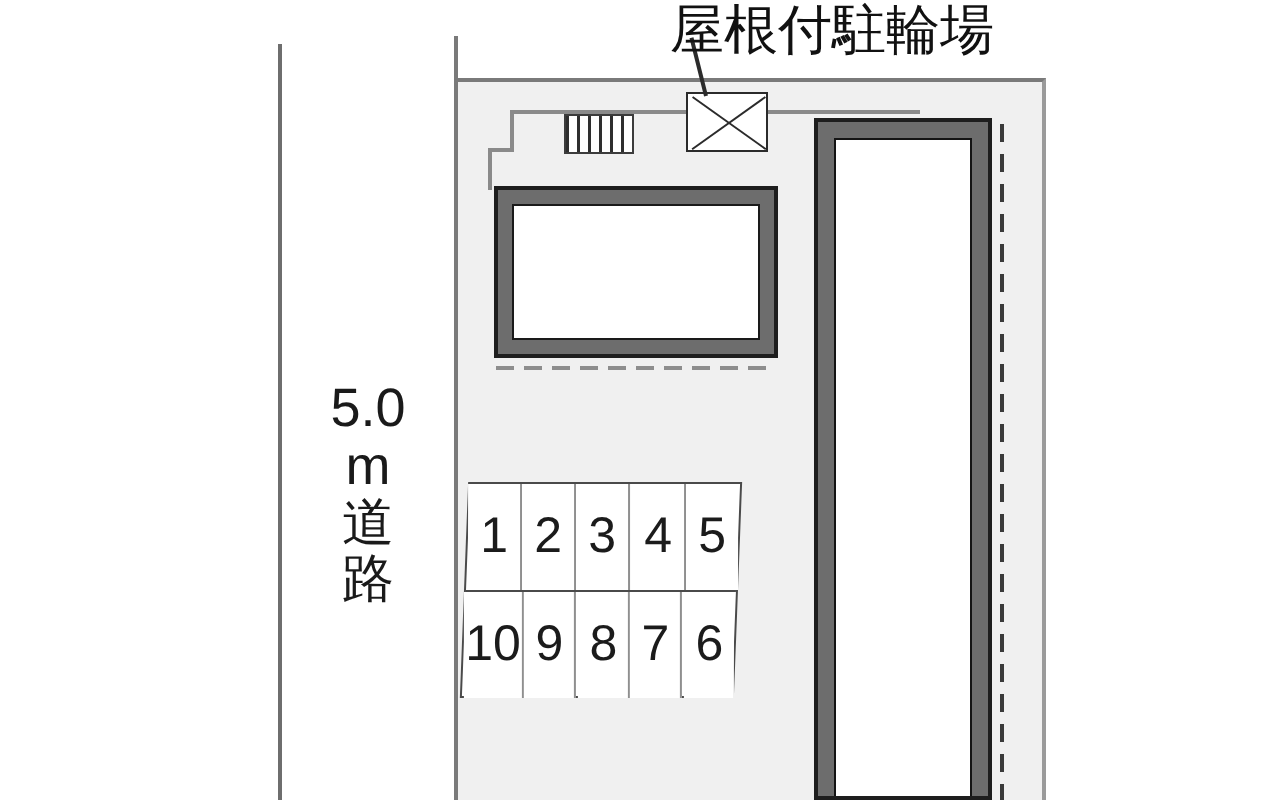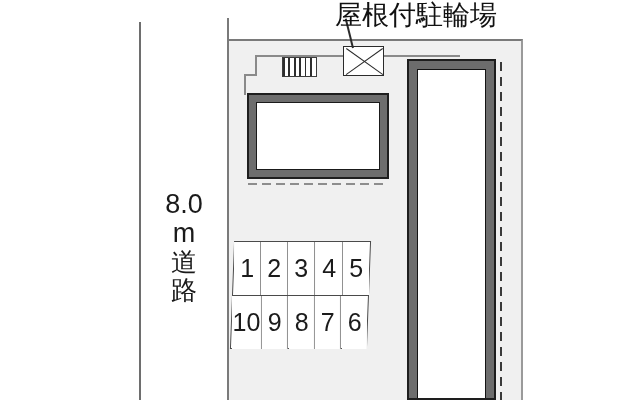--- a/index.html
+++ b/index.html
@@ -253,21 +253,21 @@
   .stall.wide { flex: 1.14 1 0; }
 </style>
 </head>
 <body>
 
 <div id="plan">
 
   <div class="road-line"></div>
 
   <div class="road-label">
-    <span class="rl-num">8.0</span>
+    <span class="rl-num">5.0</span>
     <span class="rl-unit">m</span>
     <span class="rl-cjk">道</span>
     <span class="rl-cjk">路</span>
   </div>
 
   <div class="site-left-extra"></div>
   <div class="site"></div>
 
   <div class="step-outline">
     <div class="so-seg" style="left:11px; top:0px; width:205px; height:1.6px;"></div>

